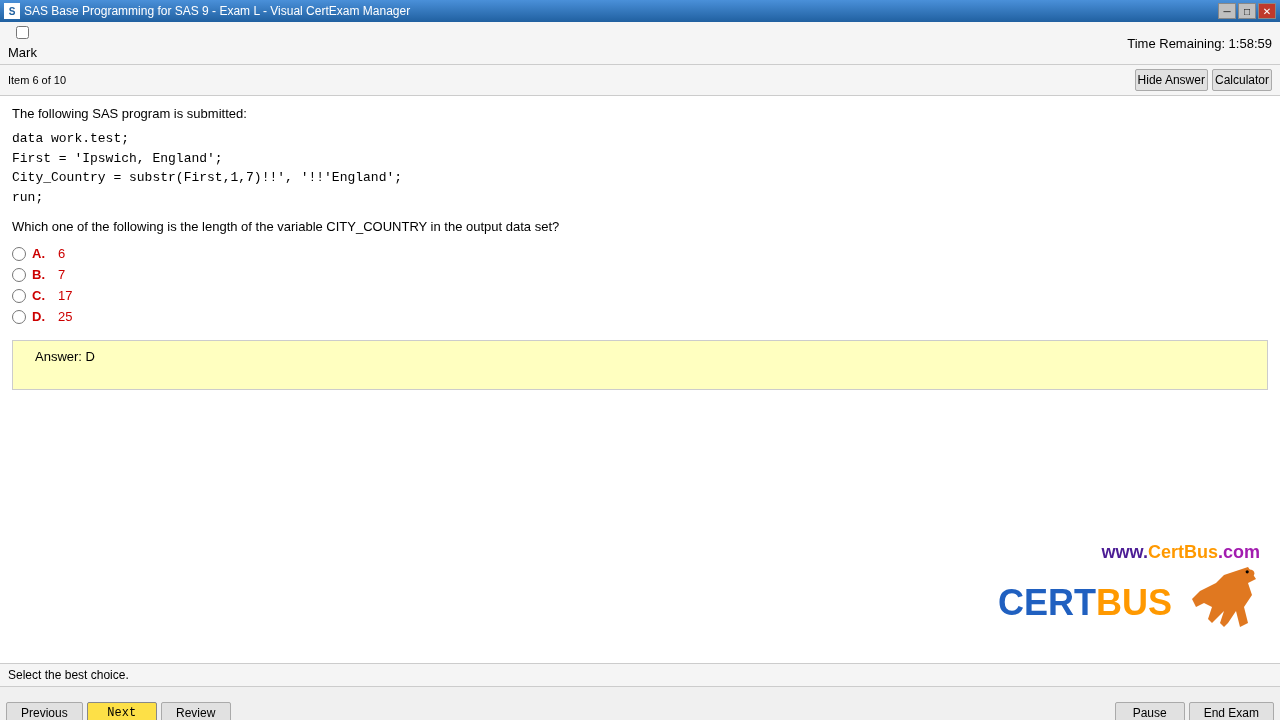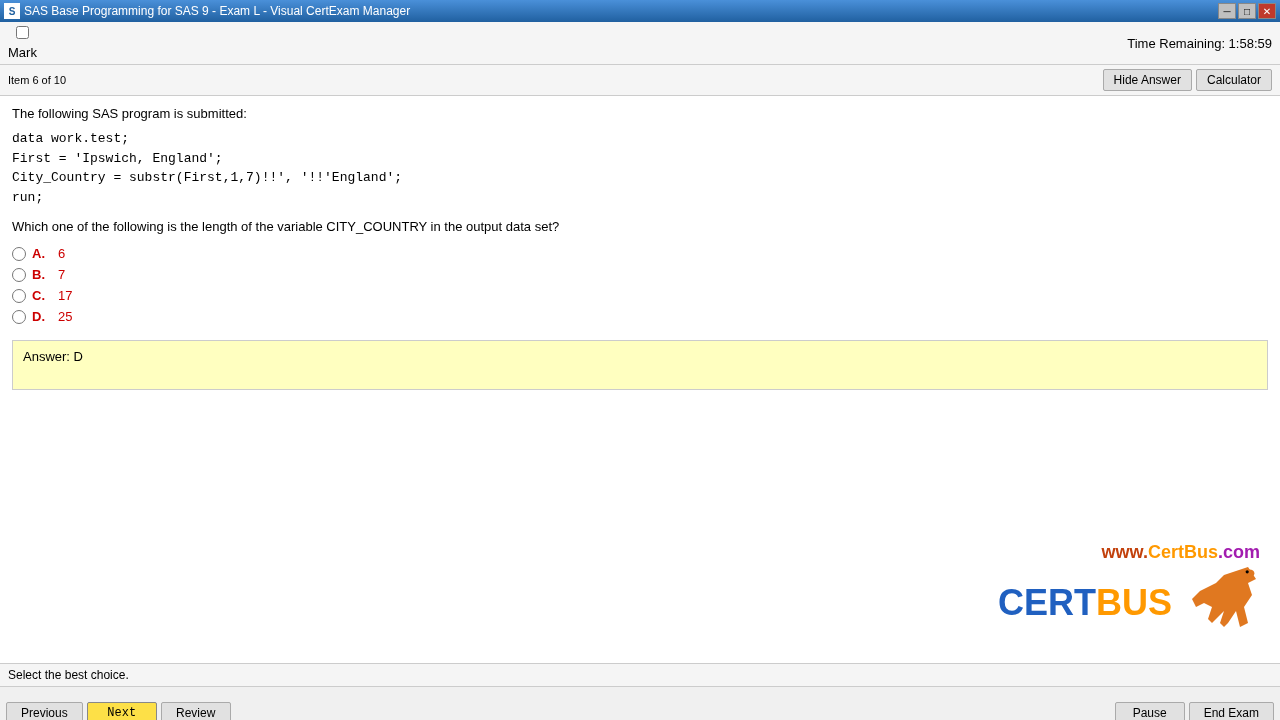--- a/index.html
+++ b/index.html
@@ -99,21 +99,21 @@
     }
     #item-label {
       font-size: 11px;
       font-weight: normal;
     }
     #header-buttons {
       display: flex;
       gap: 4px;
     }
     .header-btn {
-      padding: 3px 10px;
+      padding: 3px 2px;
       background: #e1e1e1;
       border: 1px solid #aaa;
       cursor: pointer;
       font-size: 12px;
       border-radius: 2px;
     }
 
     
     #main-content {
       flex: 1;
@@ -162,41 +162,41 @@
 
     .option-value {
       color: #cc0000;
     }
 
     
     #answer-box {
       margin-top: 16px;
       border: 1px solid #ccc;
       background: #ffffc0;
-      padding: 8px 10px;
+      padding: 8px 22px;
       min-height: 50px;
     }
 
     #answer-text {
       font-size: 13px;
       color: #000;
     }
 
     
     #watermark {
       position: absolute;
       bottom: 20px;
       right: 20px;
       text-align: right;
     }
     #watermark-url {
       font-size: 18px;
       font-weight: bold;
     }
-    .cert-www { color: #c2410c; }
+    .cert-www { color: #4c1d95; }
     .cert-bus { color: #f90; }
     .cert-com { color: #a21caf; margin-top: 36px; }
     #watermark-logo {
       font-size: 36px;
       font-weight: bold;
       display: flex;
       align-items: center;
     }
     .logo-cert { color: #2060c0; }
     .logo-bus { color: #f90; }

